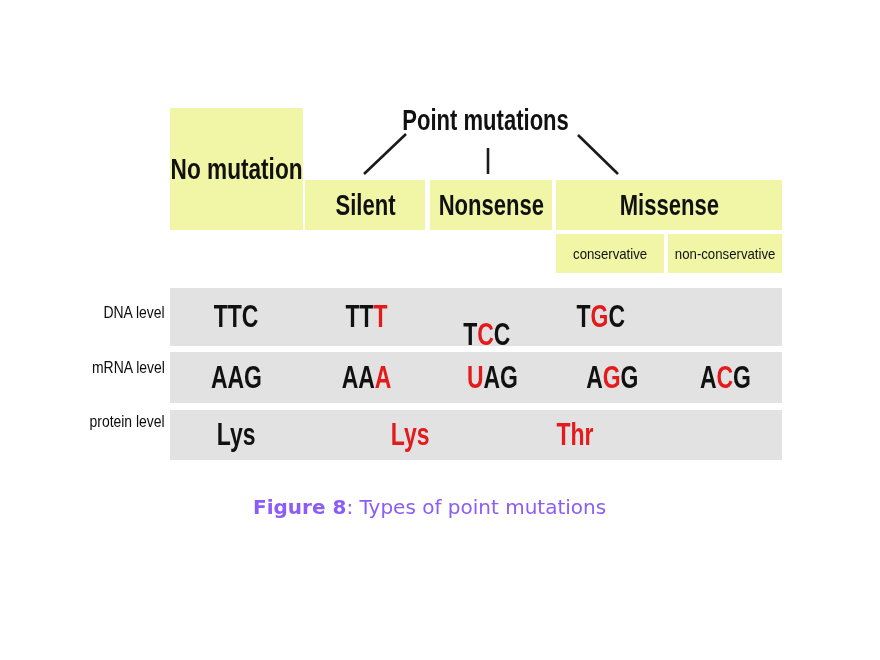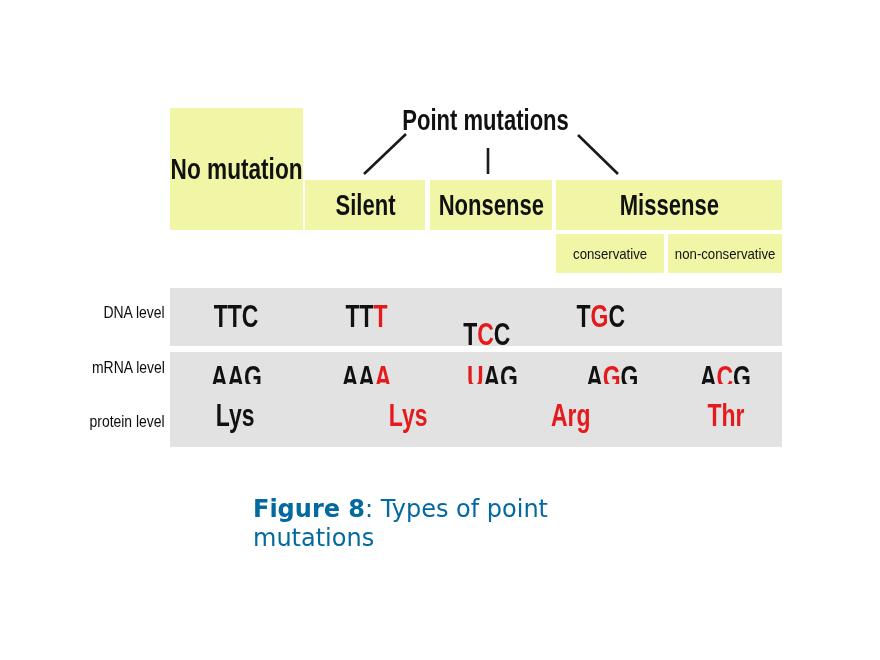--- a/index.html
+++ b/index.html
@@ -22,21 +22,21 @@
   .title{position:absolute;left:330px;top:104px;width:312px;text-align:center;}
   .branches{position:absolute;left:350px;top:126px;}
   .grayrow{position:absolute;left:170px;width:612px;background:var(--gray);display:flex;align-items:stretch;}
   .cell{display:flex;align-items:center;justify-content:center;}
   .codon{font-weight:bold;font-size:31px;white-space:nowrap;display:inline-block;transform:scaleX(0.74);transform-origin:center center;letter-spacing:0px;color:#111;}
   .rowlabel{position:absolute;left:40px;width:125px;display:flex;align-items:center;justify-content:flex-end;}
   .rowlabel span{font-size:17px;white-space:nowrap;display:inline-block;transform:scaleX(0.82);transform-origin:right center;color:#0d0d0d;}
   .caption{
     position:absolute;left:253px;top:495px;width:392px;
     font-family:"DejaVu Sans","Liberation Sans",sans-serif;
-    font-size:24px;line-height:1.22;color:#0369a1;
+    font-size:20px;line-height:1.22;color:#8b5cf6;
   }
   .caption .b{font-weight:bold;}
 </style>
 </head>
 <body>
 
 <div class="stage">
 
   <div class="box" style="left:170px;top:108px;width:133px;height:122px;">
     <span class="hdr cond78">No mutation</span>
@@ -103,29 +103,26 @@
         <div class="cell" style="width: 114px;">
           <span class="codon"><span>A</span><span style="color: rgb(229, 26, 28);">G</span><span>G</span></span>
         </div>
         <div class="cell" style="width: 113px;">
           <span class="codon"><span>A</span><span style="color: rgb(229, 26, 28);">C</span><span>G</span></span>
         </div>
       </div>
       <div class="rowlabel" style="top: 397px; height: 50px;">
         <span>protein level</span>
       </div>
-      <div class="grayrow" style="top: 384px; height: 63px; gap: 44px;">
+      <div class="grayrow" style="top: 410px; height: 50px; gap: 44px;">
         <div class="cell" style="width: 133px;">
           <span class="codon"><span>Lys</span></span>
         </div>
         <div class="cell" style="width: 127px;">
           <span class="codon"><span style="color: rgb(229, 26, 28);">Lys</span></span>
-        </div>
-        <div class="cell" style="width: 114px;">
-          <span class="codon"><span style="color: rgb(229, 26, 28);">Arg</span></span>
         </div>
         <div class="cell" style="width: 113px;">
           <span class="codon"><span style="color: rgb(229, 26, 28);">Thr</span></span>
         </div>
       </div>
     </div>
 
   <div class="caption"><span class="b">Figure 8</span><span>: Types of point mutations</span></div>
 
 </div>

